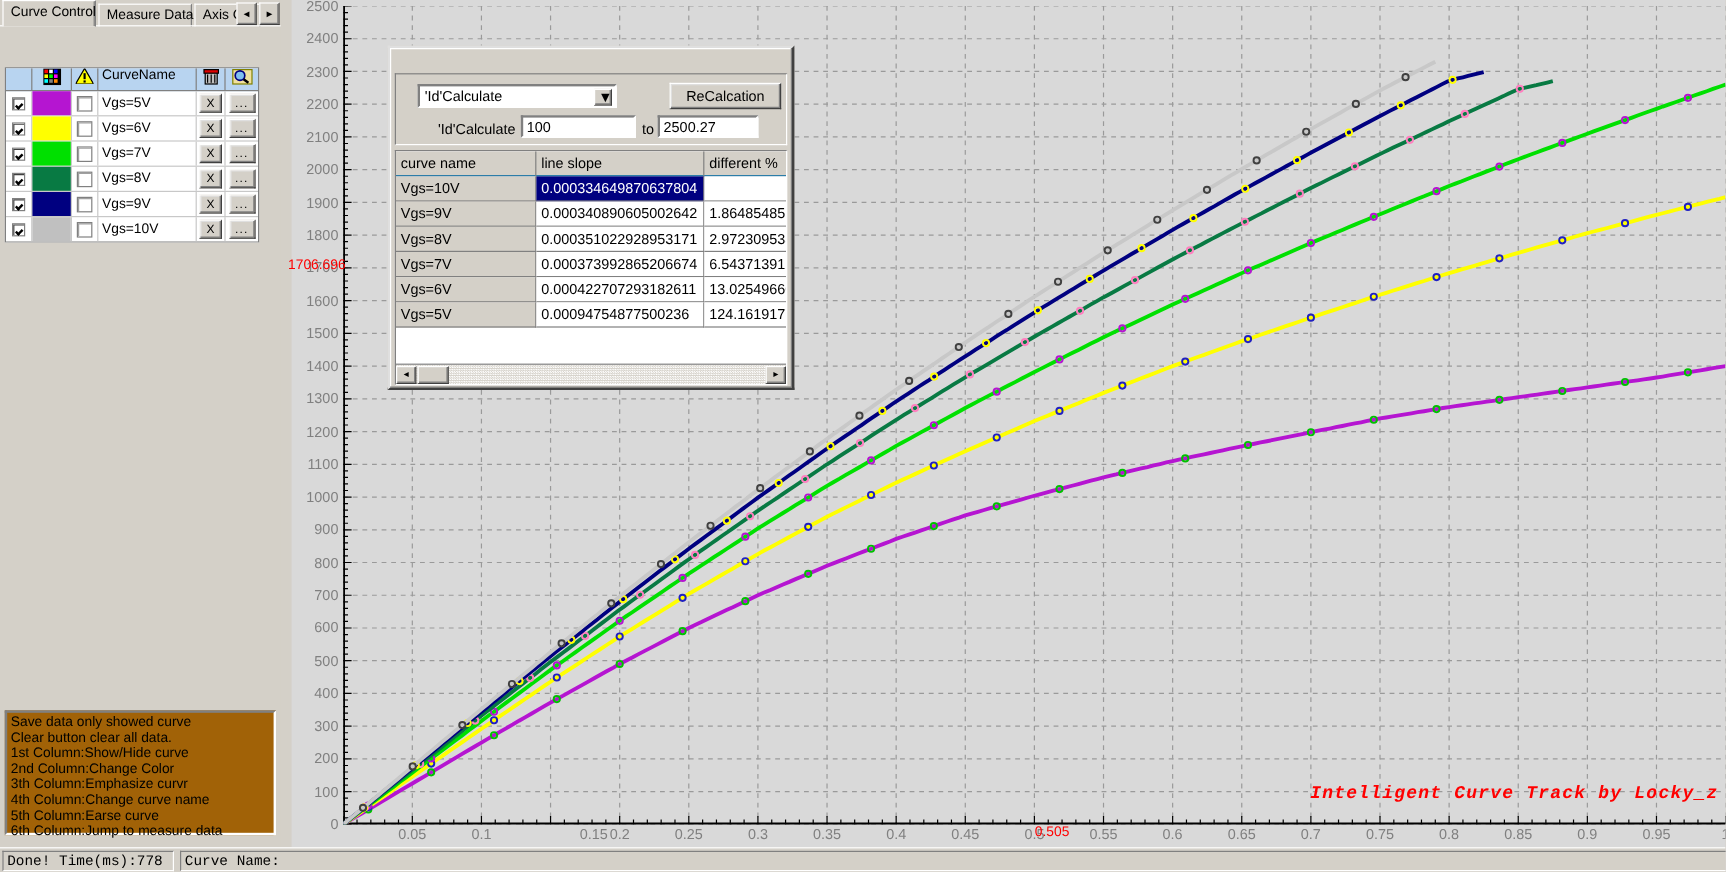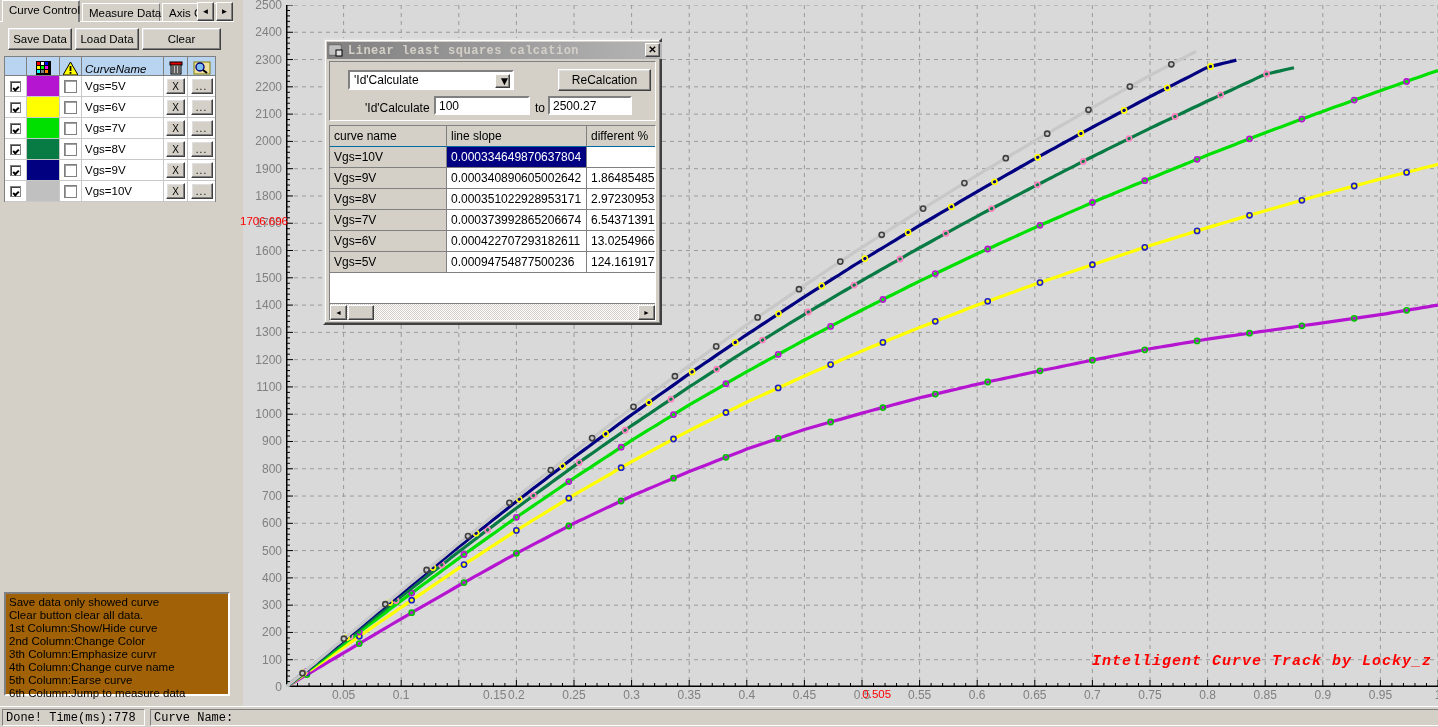--- a/index.html
+++ b/index.html
@@ -31,22 +31,22 @@
   .btnrow{position:absolute;left:4px;top:28px;width:226px;height:22px;}
   .w95btn{background:#d4d0c8;border:1px solid #fff;border-right-color:#404040;border-bottom-color:#404040;
       box-shadow:inset -1px -1px 0 #808080, inset 1px 1px 0 #dfdfdf;
       font-family:"Liberation Sans",sans-serif;font-size:11.5px;text-align:center;
       display:flex;align-items:center;justify-content:center;box-sizing:border-box;cursor:default;}
 
   
   #curve-grid{position:absolute;left:4px;top:56px;width:212px;height:146px;background:#fff;
       border:1px solid #808080;box-sizing:border-box;}
   .cg-head{display:flex;height:19px;background:#b8d4f0;border-bottom:1px solid #808080;box-sizing:border-box;}
-  .cg-head>div{border-right:1px solid #808080;box-sizing:border-box;display:flex;align-items:flex-end;
-      justify-content:center;height:100%;font-style:italic;}
+  .cg-head>div{border-right:1px solid #808080;box-sizing:border-box;display:flex;align-items:flex-start;
+      justify-content:center;height:100%;}
   .cg-row{display:flex;height:21px;border-bottom:1px solid #c8c8c8;box-sizing:border-box;}
   .cg-row>div{border-right:1px solid #c8c8c8;box-sizing:border-box;display:flex;align-items:center;height:100%;}
   .c1{width:22px;justify-content:center;}
   .c2{width:33px;}
   .c3{width:22px;justify-content:center;}
   .c4{width:82px;padding-left:3px;font-size:11.5px;}
   .c5{width:24px;justify-content:center;}
   .c6{width:27px;justify-content:center;border-right:none !important;}
   .chk{width:11px;height:11px;background:#fff;border:1px solid #808080;
       box-shadow:inset 1px 1px 0 #404040;box-sizing:border-box;position:relative;}
@@ -165,31 +165,20 @@
       </div>
       <div class="tabscroll" style="left:197px;">
         <span>◄</span>
       </div>
       <div class="tabscroll" style="left:216px;">
         <span>►</span>
       </div>
       <div class="tabline"></div>
     </div>
 
-    <div class="btnrow">
-      <div class="w95btn" style="position:absolute;left:4px;top:0;width:64px;height:22px;">
-        <span>Save Data</span>
-      </div>
-      <div class="w95btn" style="position:absolute;left:71px;top:0;width:64px;height:22px;">
-        <span>Load Data</span>
-      </div>
-      <div class="w95btn" style="position:absolute;left:138px;top:0;width:79px;height:22px;">
-        <span>Clear</span>
-      </div>
-    </div>
 
     <div id="curve-grid">
       <div class="cg-head">
         <div class="c1"></div>
         <div class="c2">
           <svg width="15" height="14" viewBox="0 0 15 14">
             <rect x="0" y="0" width="15" height="14" fill="#000"></rect>
             <rect x="1" y="1" width="3" height="3" fill="#f00"></rect>
               <rect x="5" y="1" width="3" height="3" fill="#fff"></rect>
               <rect x="9" y="1" width="3" height="3" fill="#00f"></rect>
@@ -850,31 +839,20 @@
         <div class="xtick" style="left: 979.2px;">0.85</div>
         <div class="xtick" style="left: 1036.8px;">0.9</div>
         <div class="xtick" style="left: 1094.4px;">0.95</div>
         <div class="xtick" style="left: 1152px;">1</div>
         <div class="xtick marker" style="left: 590.76px;">0.505</div>
       </div>
     <div id="watermark">Intelligent Curve Track by Locky_z</div>
   </div>
 
   <div id="dialog">
-    <div id="dlg-title">
-      <svg width="15" height="13" viewBox="0 0 15 13">
-        <rect x="0" y="1" width="12" height="10" fill="#fff" stroke="#606060"></rect>
-        <path d="M1 3 H11 M1 5 H11 M1 7 H11 M1 9 H8" stroke="#808080" stroke-width="1"></path>
-        <rect x="7" y="6" width="6" height="6" fill="#e0e0e0" stroke="#000"></rect>
-      </svg>
-      <span id="dlg-title-text">Linear least squares calcation</span>
-      <div id="dlg-close">
-        <span>✕</span>
-      </div>
-    </div>
 
     <div id="dlg-top">
       <div id="dlg-combo">
         <span>'Id'Calculate</span>
         <div id="dlg-combo-arrow">
           <span>▼</span>
         </div>
       </div>
       <div id="dlg-recalc" class="w95btn">
         <span>ReCalcation</span>

